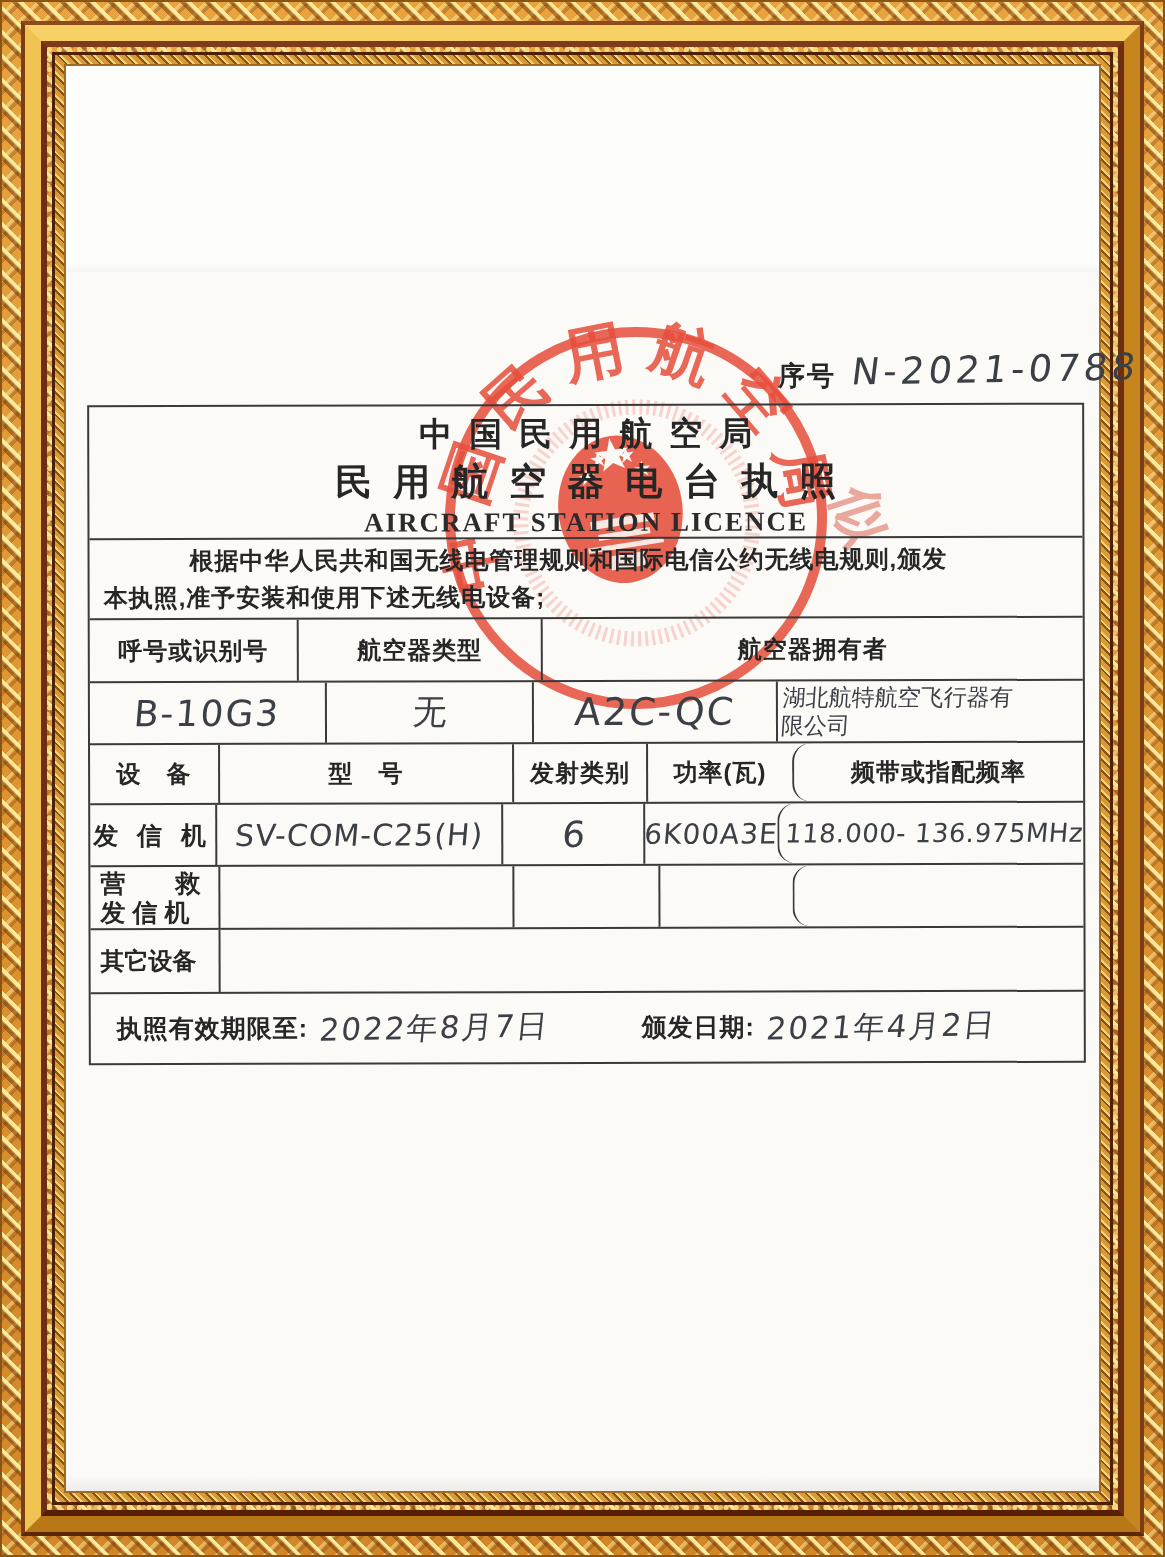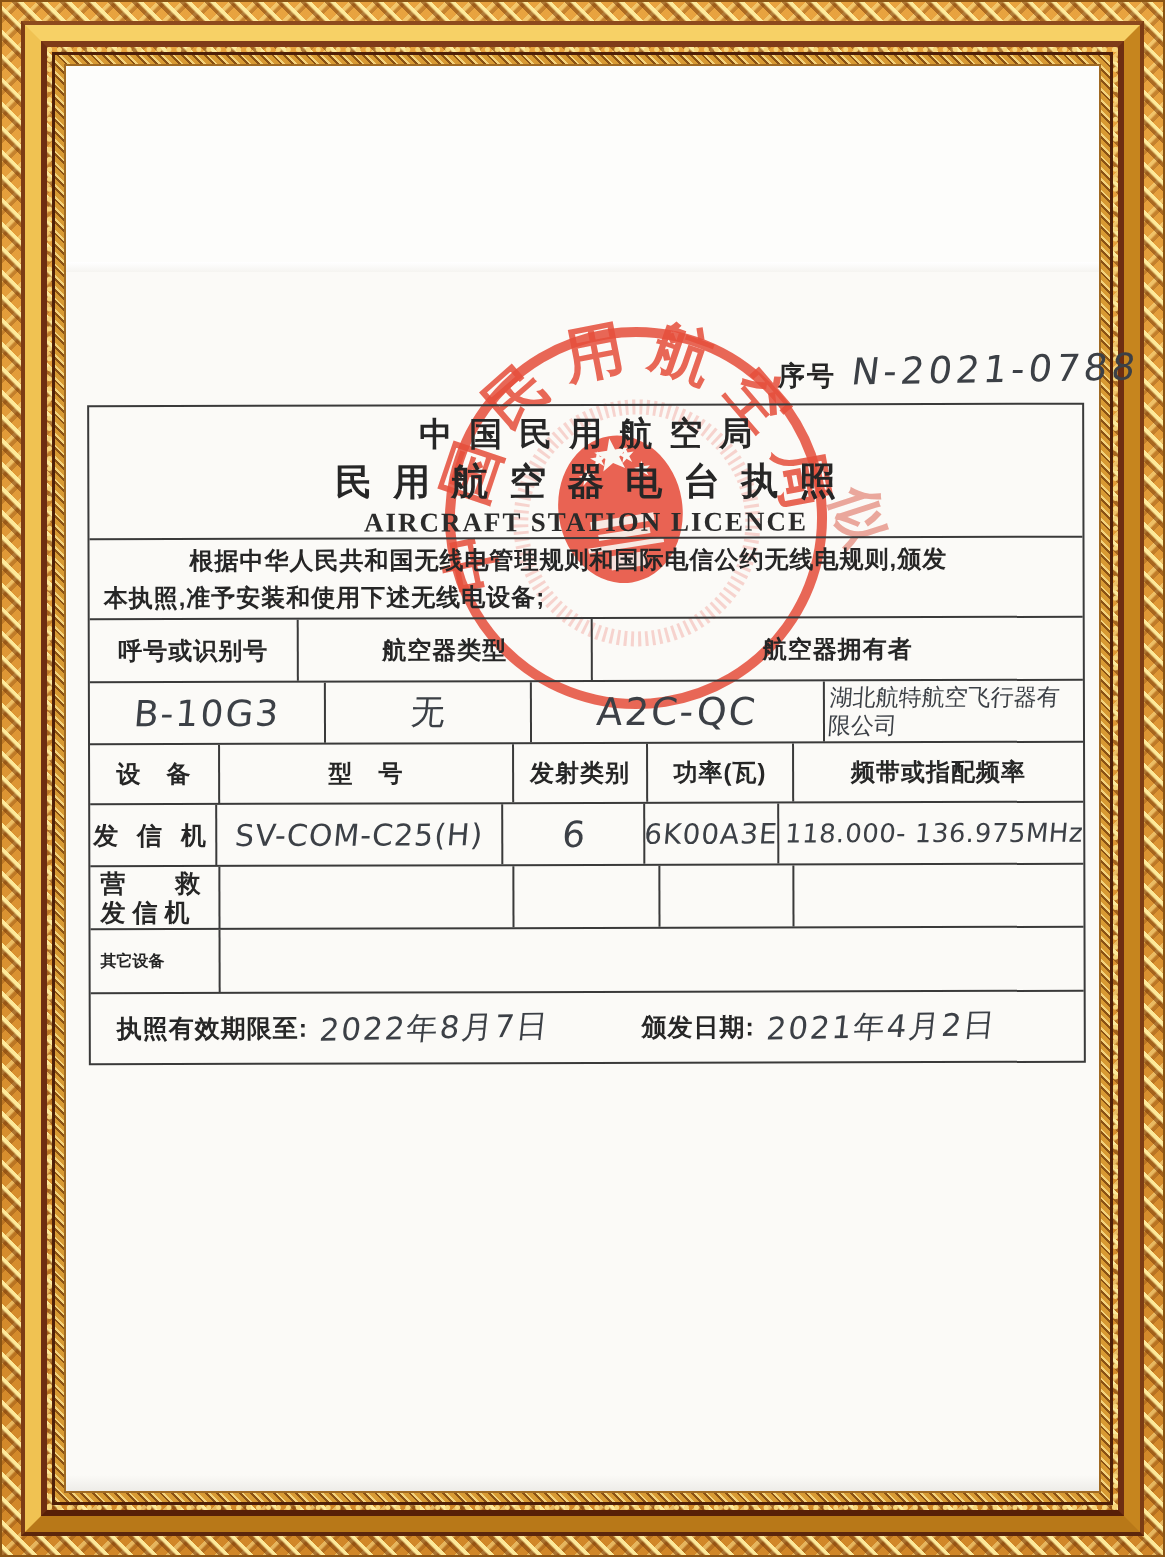--- a/index.html
+++ b/index.html
@@ -68,28 +68,28 @@
   .hdr1{height:63px;}
   .hdr1 .cell, .hdr2 .cell{font-size:24px;font-weight:bold;letter-spacing:1px;}
   .val1{height:62px;}
   .hdr2{height:60px;}
   .txrow{height:62px;}
   .rescue{height:63px;}
   .other{height:64px;}
   .footer-row{height:71px;align-items:center;padding-left:26px;}
 
   
-  .c1a{width:235px;} .c1b{width:207px;} .c1c{width:294px;} .c1d{flex:1;}
-  
-  .c2a{width:128px;} .c2b{width:294px;} .c2c{width:146px;} .c2d{width:134px;} .c2e{flex:1;}
+  .c1a{width:235px;} .c1b{width:207px;} .c1c{width:244px;} .c1d{flex:1;}
+  
+  .c2a{width:128px;} .c2b{width:294px;} .c2c{width:146px;} .c2d{width:134px;} .c2e{flex:1;border-radius:18px;}
 
   .devcell{flex-direction:column;justify-content:center;align-items:flex-start;padding:16px 10px;}
   .dev1{font-size:25px;font-weight:bold;letter-spacing:6px;}
   .devline{font-size:25px;font-weight:bold;line-height:29px;}
-  .otherdev{font-size:16px;font-weight:bold;justify-content:flex-start;padding-left:10px;}
+  .otherdev{font-size:24px;font-weight:bold;justify-content:flex-start;padding-left:10px;}
 
   .hw-reg{font-size:36px;letter-spacing:2px;}
   .hw-none{font-size:34px;}
   .hw-type{font-size:38px;letter-spacing:2px;}
   .ownercell{align-items:flex-start;justify-content:flex-start;padding:2px 4px;}
   .hw-owner{font-size:23px;line-height:28px;letter-spacing:0px;transform:skewX(-4deg);}
   .hw-model{font-size:30px;letter-spacing:1px;}
   .hw-power{font-size:36px;}
   .hw-emis{font-size:28px;letter-spacing:1px;}
   .freqcell{justify-content:flex-start;padding-left:6px;overflow:visible;}

